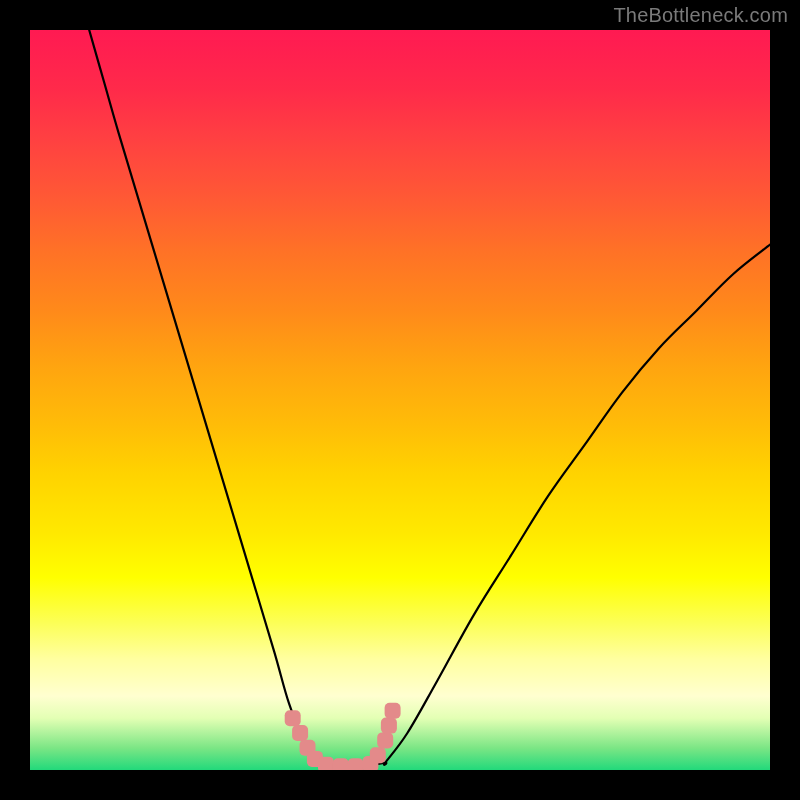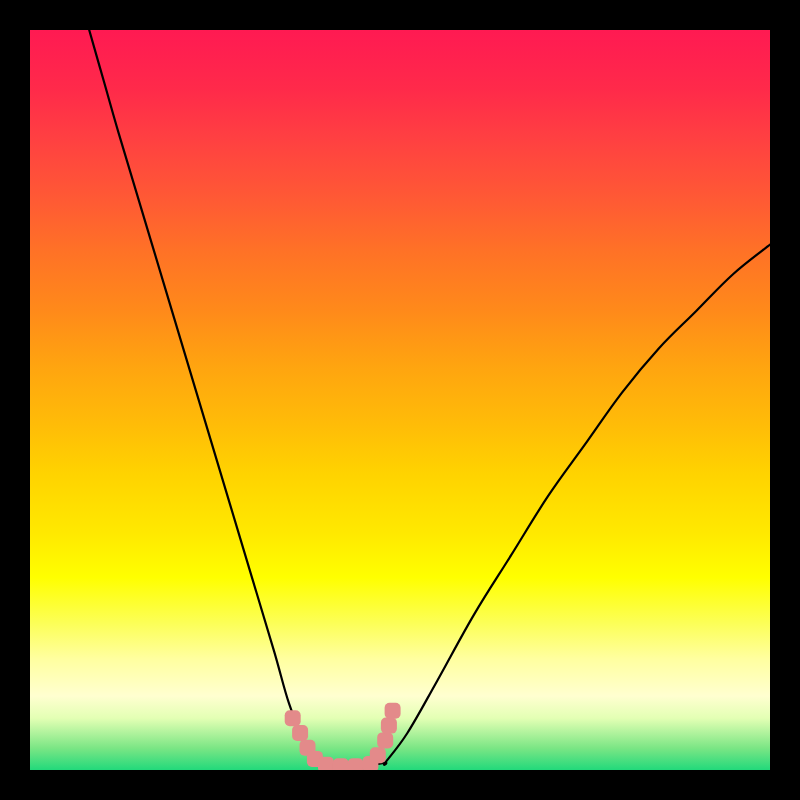--- a/index.html
+++ b/index.html
@@ -68,20 +68,21 @@
     color: #7a7a7a;
     font-size: 20px;
     font-weight: 400;
     letter-spacing: 0.2px;
   }
 </style>
 </head>
 <body>
 
 <div class="frame">
+  <div class="watermark">TheBottleneck.com</div>
 
   <div class="plot-area">
     <div class="gradient-bg"></div>
     <svg class="curve-svg" viewBox="0 0 740 740" preserveAspectRatio="none">
       <g id="curve-group">
           <path d="M 59.20 0.00 C 61.86 9.32, 68.67 33.15, 74.00 51.80 C 79.33 70.45, 82.14 80.96, 88.80 103.60 C 95.46 126.24, 103.01 150.96, 111.00 177.60 C 118.99 204.24, 125.21 224.96, 133.20 251.60 C 141.19 278.24, 147.41 298.96, 155.40 325.60 C 163.39 352.24, 169.61 372.96, 177.60 399.60 C 185.59 426.24, 191.81 446.96, 199.80 473.60 C 207.79 500.24, 214.01 520.96, 222.00 547.60 C 229.99 574.24, 237.54 598.96, 244.20 621.60 C 250.86 644.24, 253.67 657.42, 259.00 673.40 C 264.33 689.38, 268.47 699.74, 273.80 710.40 C 279.13 721.06, 285.94 728.60, 288.60 732.60 C 291.26 736.60, 284.60 731.93, 288.60 732.60 C 292.60 733.27, 302.81 735.63, 310.80 736.30 C 318.79 736.97, 325.01 736.97, 333.00 736.30 C 340.99 735.63, 351.20 733.27, 355.20 732.60 C 359.20 731.93, 351.20 737.93, 355.20 732.60 C 359.20 727.27, 368.08 717.65, 377.40 703.00 C 386.72 688.35, 395.01 672.51, 407.00 651.20 C 418.99 629.89, 430.68 607.24, 444.00 584.60 C 457.32 561.96, 467.68 546.71, 481.00 525.40 C 494.32 504.09, 504.68 486.18, 518.00 466.20 C 531.32 446.22, 541.68 433.05, 555.00 414.40 C 568.32 395.75, 578.68 379.92, 592.00 362.60 C 605.32 345.28, 615.68 332.85, 629.00 318.20 C 642.32 303.55, 652.68 294.52, 666.00 281.20 C 679.32 267.88, 689.68 256.19, 703.00 244.20 C 716.32 232.21, 733.34 219.93, 740.00 214.60" fill="none" stroke="#000000" stroke-width="2.2" stroke-linecap="round" stroke-linejoin="round"></path>
         </g>
       <g id="marker-group">
           <rect x="254.70" y="680.20" width="16" height="16" rx="5" ry="5" fill="#e38a8a"></rect>
           <rect x="262.10" y="695.00" width="16" height="16" rx="5" ry="5" fill="#e38a8a"></rect>

